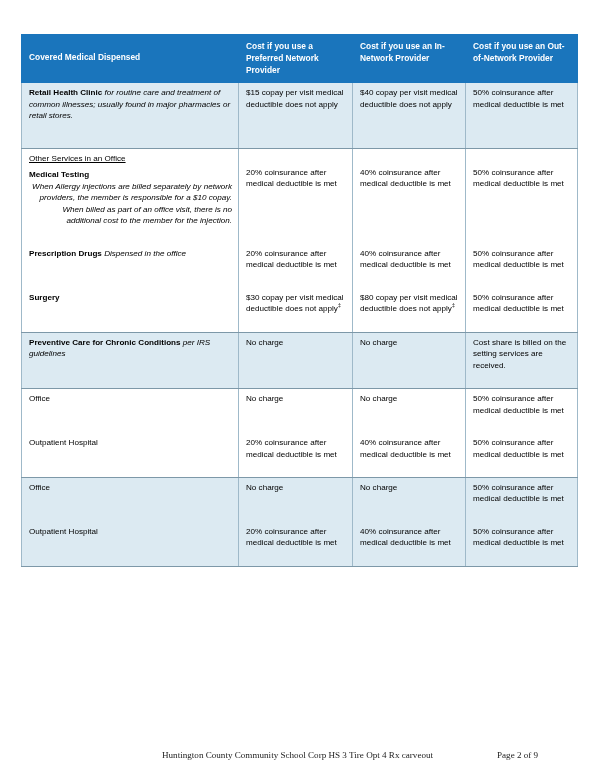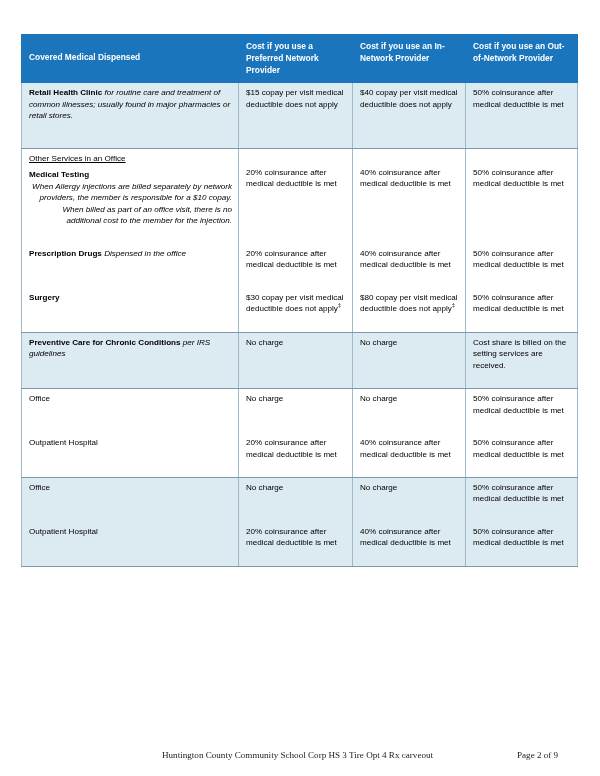--- a/index.html
+++ b/index.html
@@ -118,21 +118,21 @@
     color: #1c1c1c;
   }
   .footer-title {
     position: absolute;
     left: 130px;
     white-space: nowrap;
     margin-left: 32px;
   }
   .footer-page {
     position: absolute;
-    left: 517px;
+    left: 497px;
     white-space: nowrap;
   }
 </style>
 </head>
 <body>
 
 <div class="page">
 
   <table class="benefits-table">
     <colgroup>

